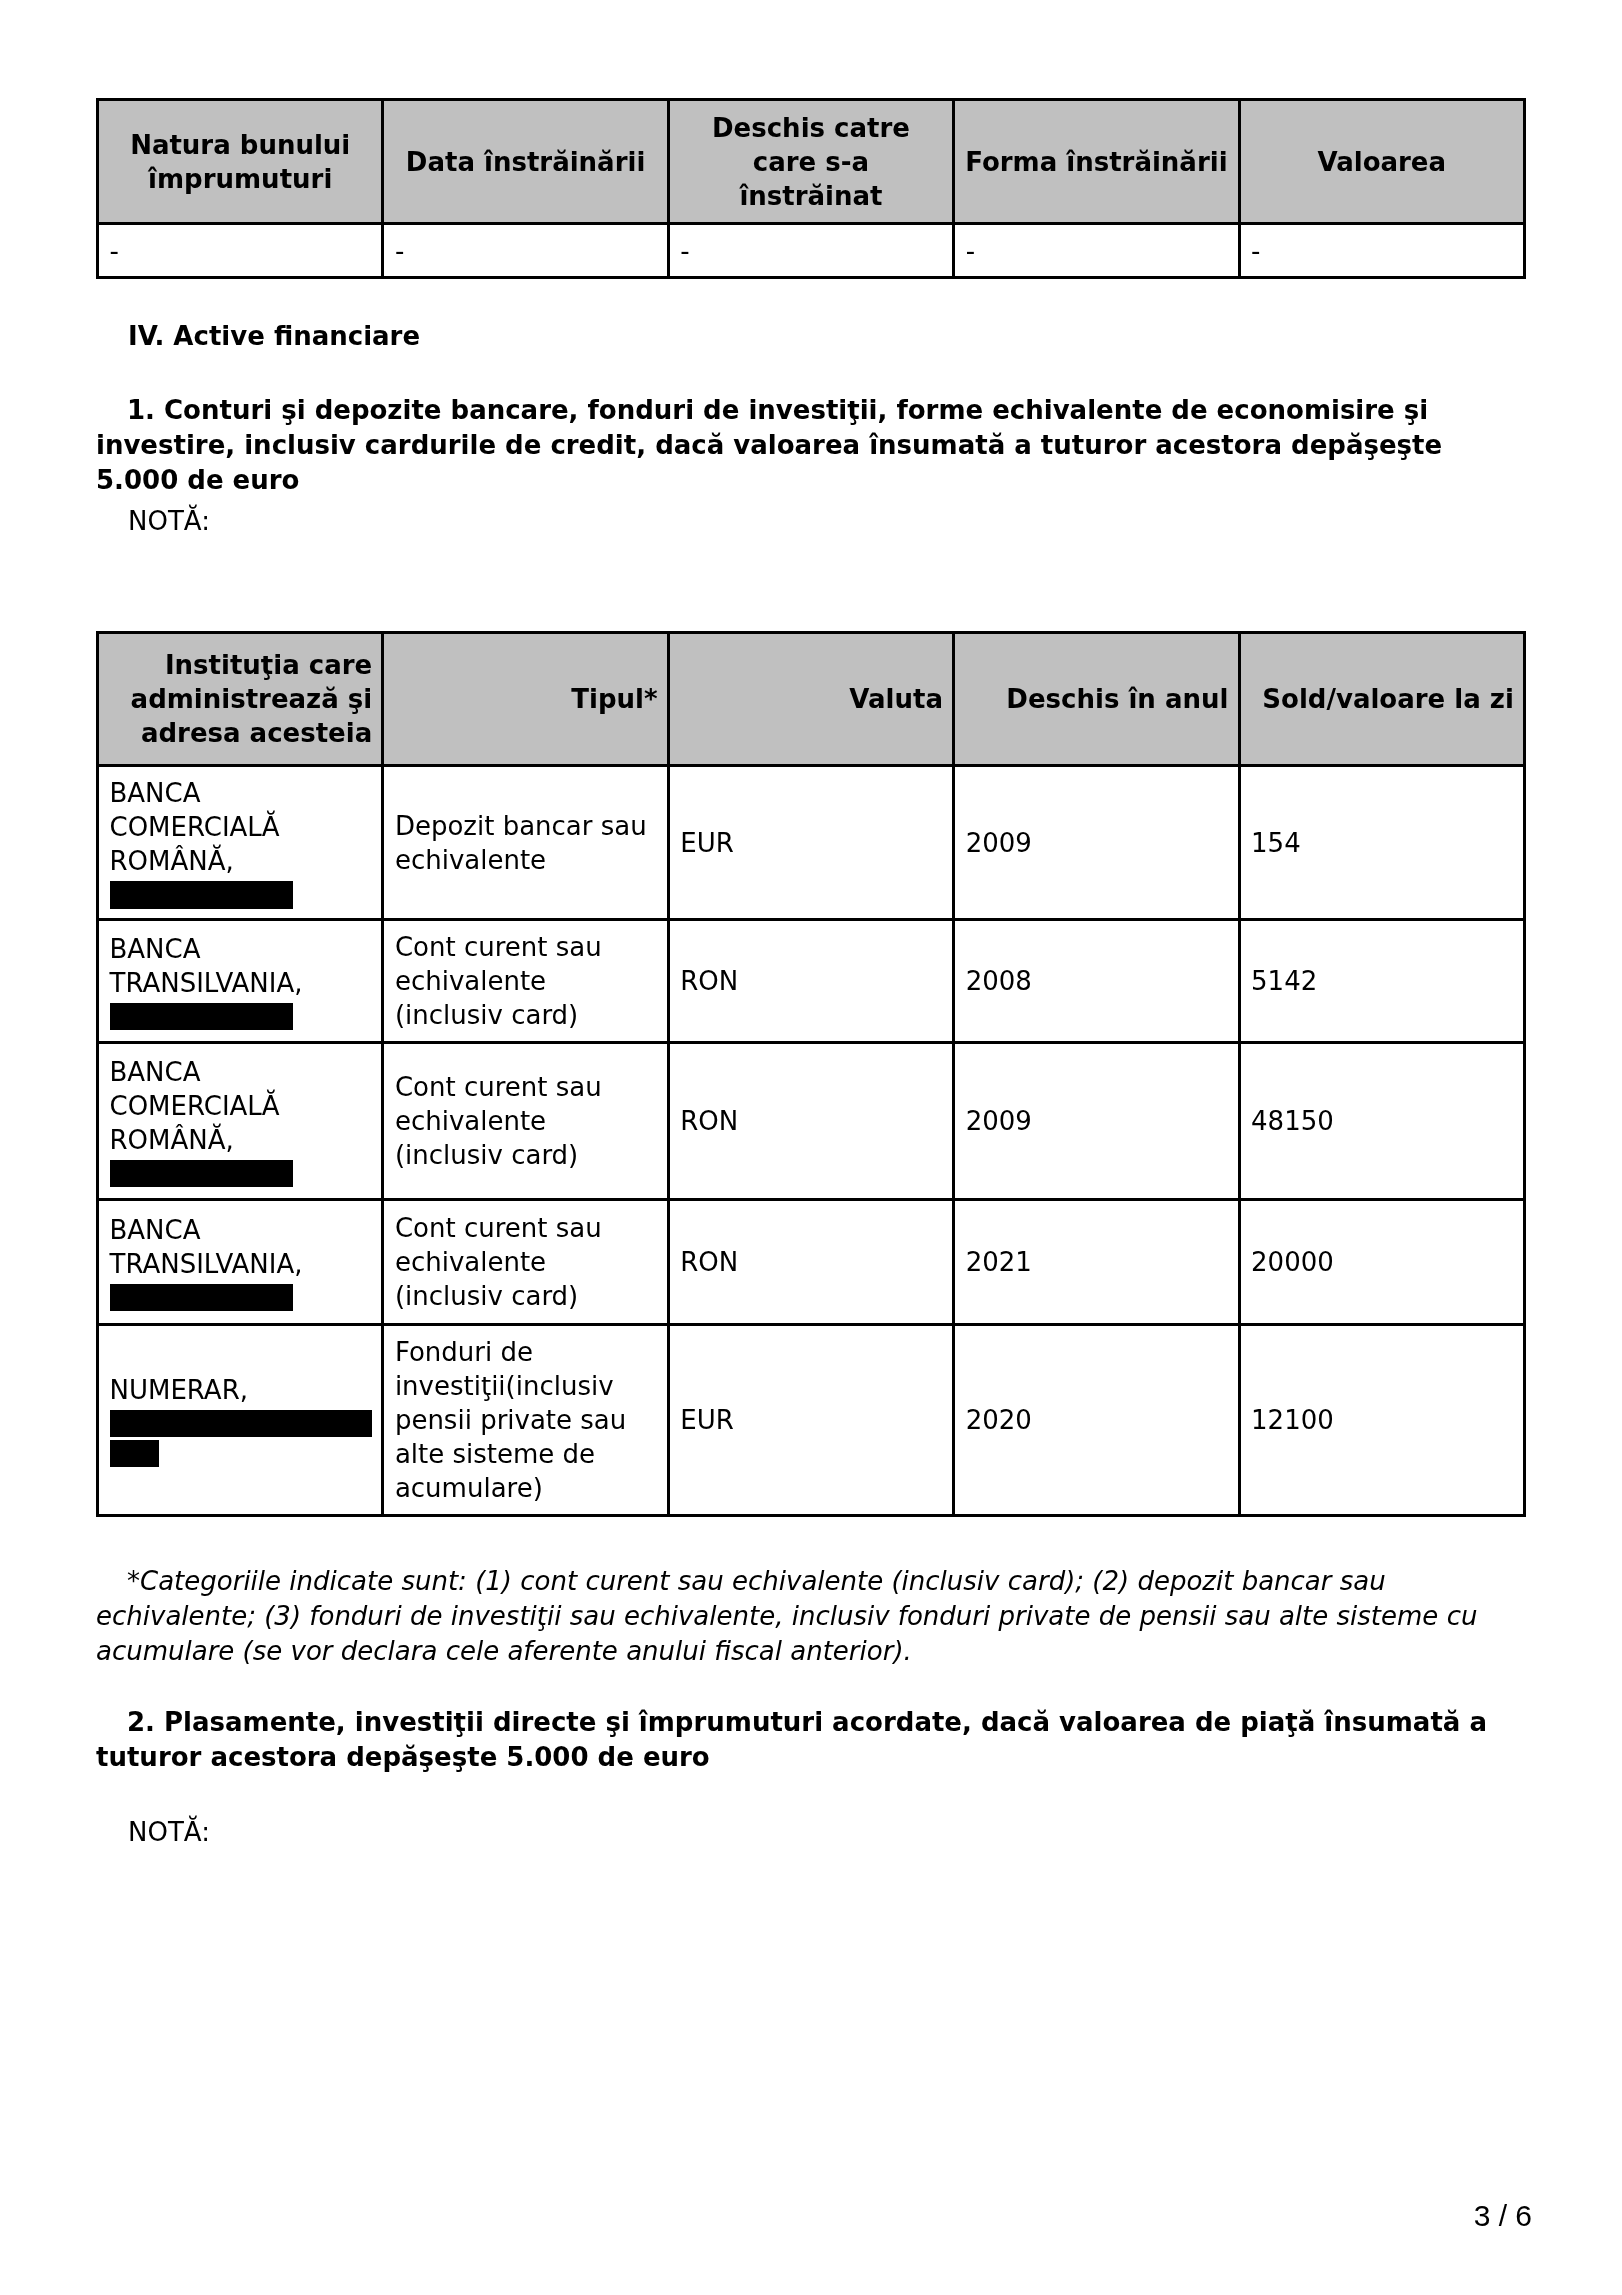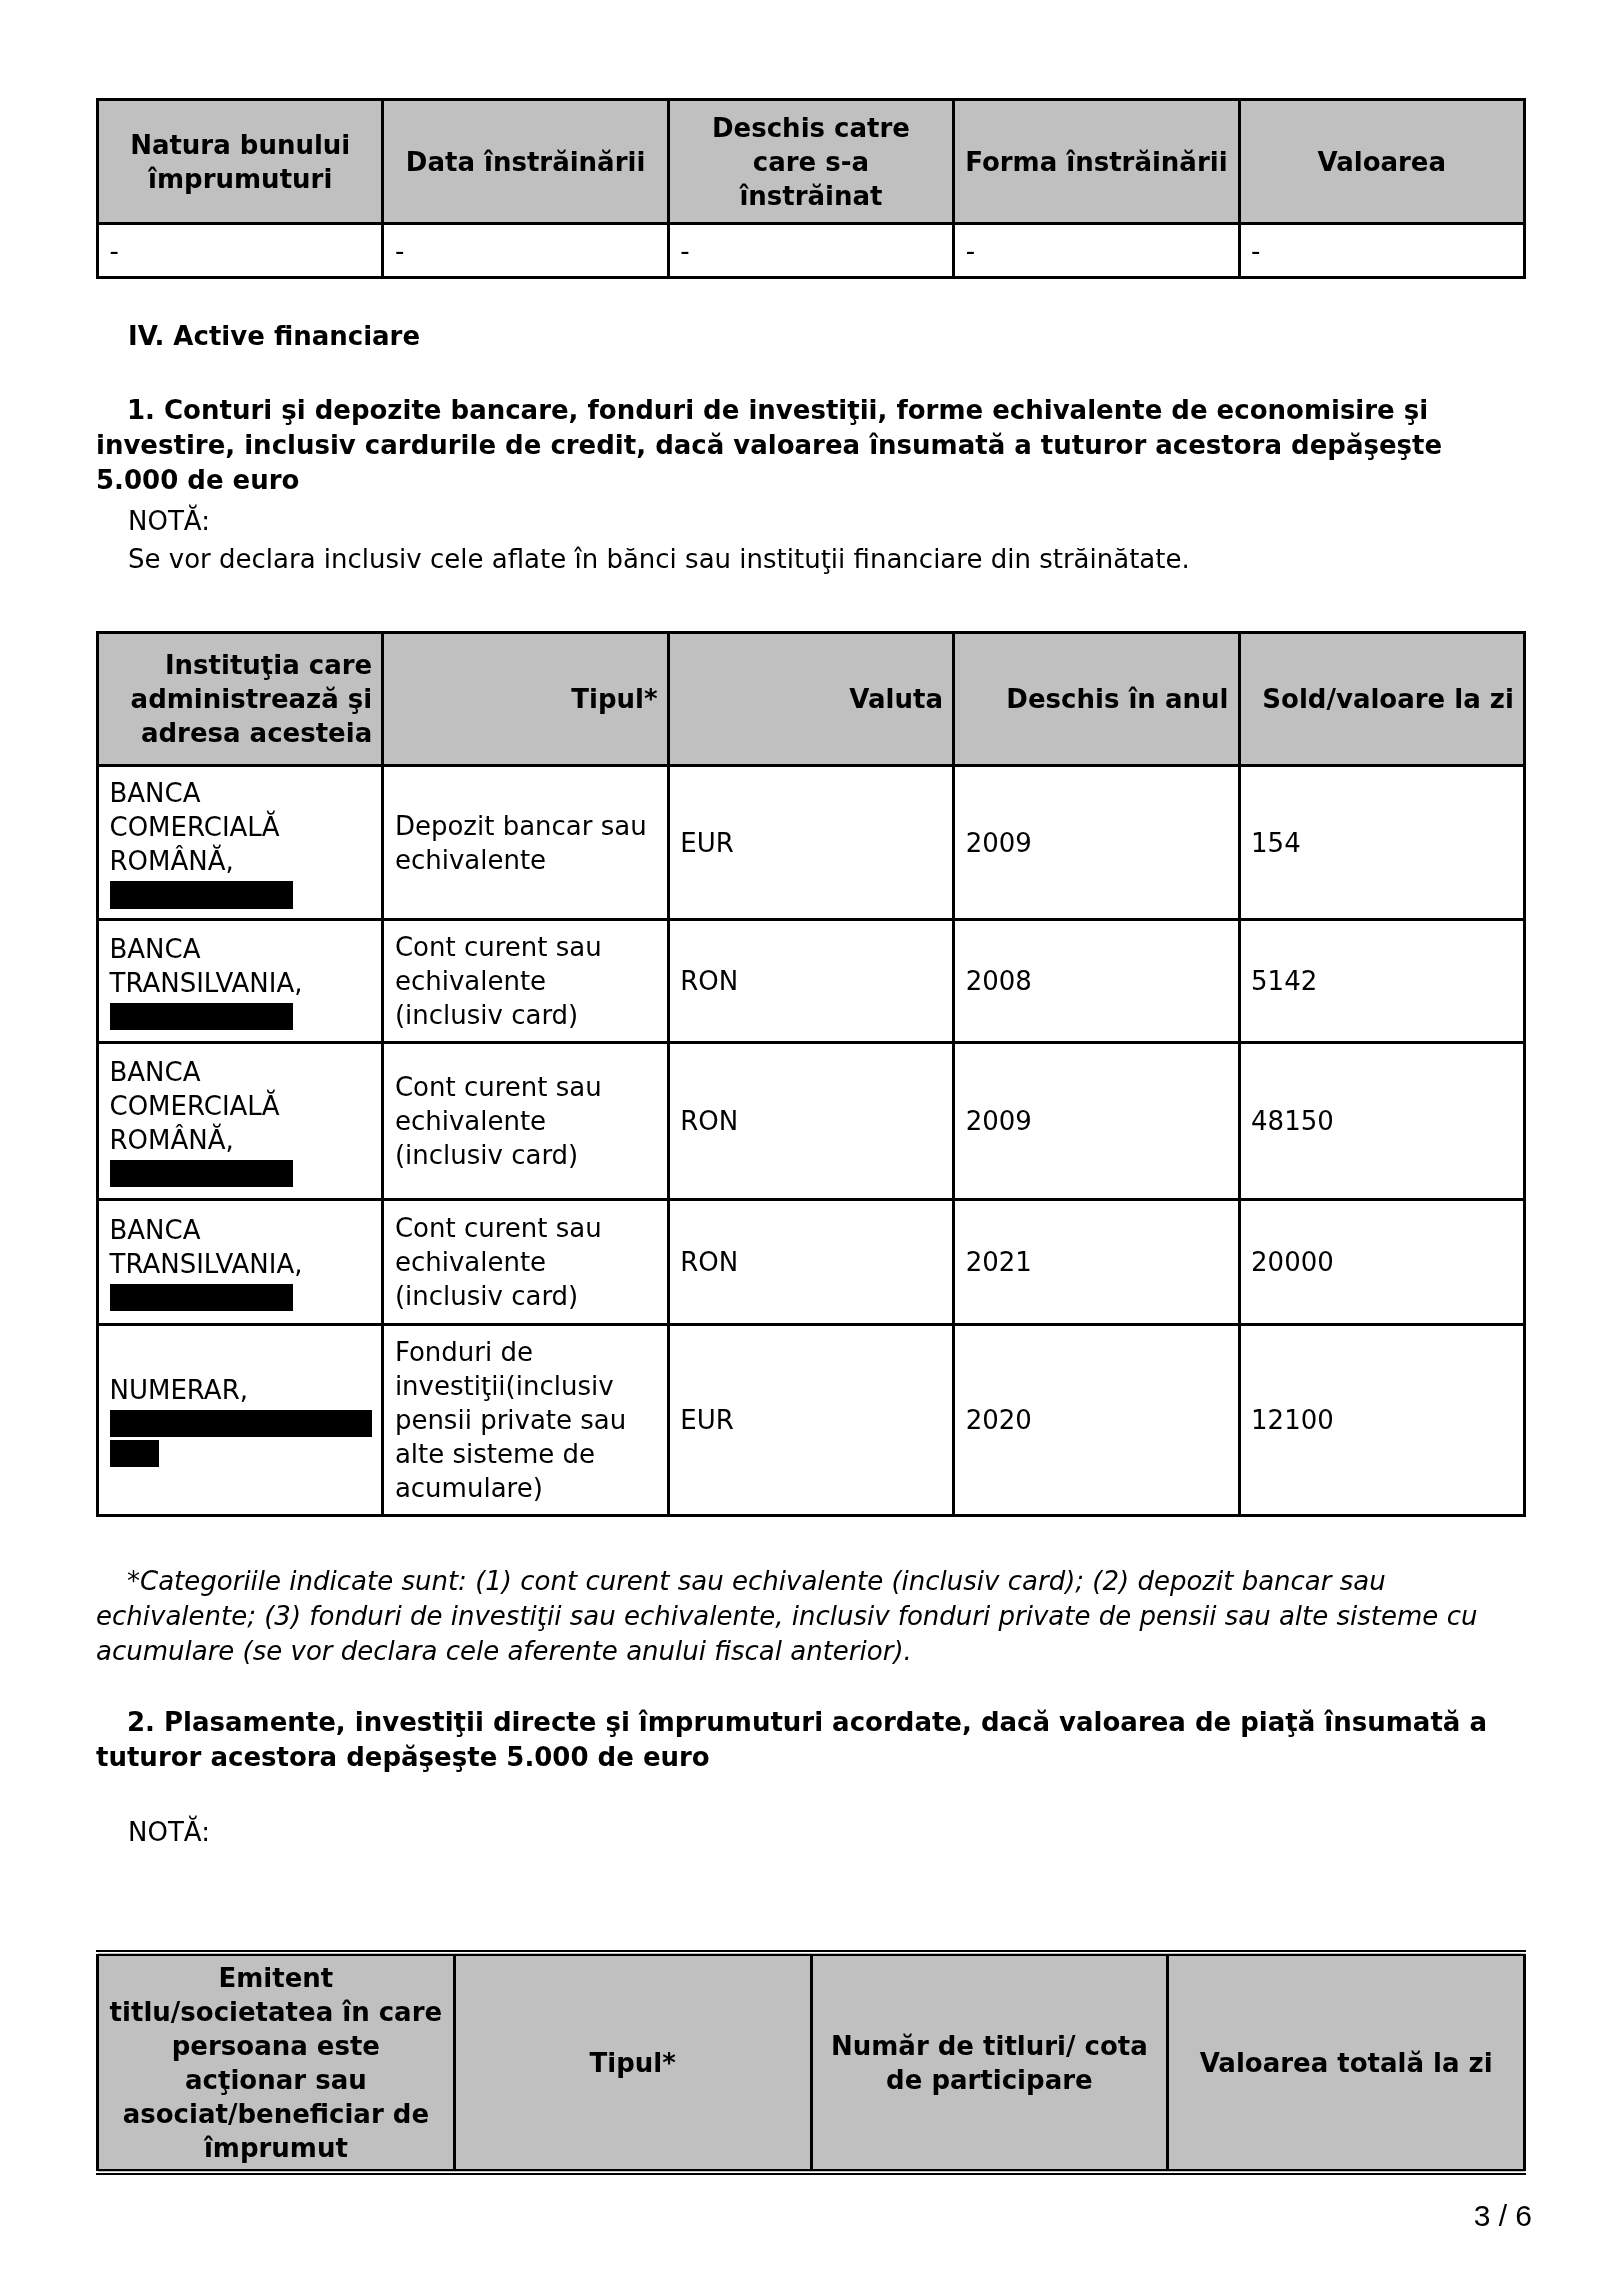--- a/index.html
+++ b/index.html
@@ -77,21 +77,20 @@
         <td>-</td>
       </tr>
     </tbody>
   </table>
 
   <div class="txt bold note" id="sec-title" style="left:128px">IV. Active financiare</div>
 
   <div class="txt bold indent" id="sec1">1. Conturi şi depozite bancare, fonduri de investiţii, forme echivalente de economisire şi investire, inclusiv cardurile de credit, dacă valoarea însumată a tuturor acestora depăşeşte 5.000 de euro</div>
 
   <div class="txt note" id="note1-label">NOTĂ:</div>
-  <div class="txt note" id="note1-text">Se vor declara inclusiv cele aflate în bănci sau instituţii financiare din străinătate.</div>
 
   <table class="grid" id="t2">
     <thead>
       <tr>
         <th>Instituţia care administrează şi adresa acesteia</th>
         <th>Tipul*</th>
         <th>Valuta</th>
         <th>Deschis în anul</th>
         <th>Sold/valoare la zi</th>
       </tr>
@@ -150,26 +149,16 @@
       </tr>
     </tbody>
   </table>
 
   <div class="txt italic indent" id="footnote">*Categoriile indicate sunt: (1) cont curent sau echivalente (inclusiv card); (2) depozit bancar sau echivalente; (3) fonduri de investiţii sau echivalente, inclusiv fonduri private de pensii sau alte sisteme cu acumulare (se vor declara cele aferente anului fiscal anterior).</div>
 
   <div class="txt bold indent" id="sec2">2. Plasamente, investiţii directe şi împrumuturi acordate, dacă valoarea de piaţă însumată a tuturor acestora depăşeşte 5.000 de euro</div>
 
   <div class="txt note" id="note2-label">NOTĂ:</div>
 
-  <table class="grid" id="t3">
-    <thead>
-      <tr>
-        <th>Emitent titlu/societatea în care persoana este acţionar sau asociat/beneficiar de împrumut</th>
-        <th>Tipul*</th>
-        <th>Număr de titluri/ cota de participare</th>
-        <th>Valoarea totală la zi</th>
-      </tr>
-    </thead>
-  </table>
 
   <div id="page-num">3 / 6</div>
 </div>
 
 
 </body></html>

